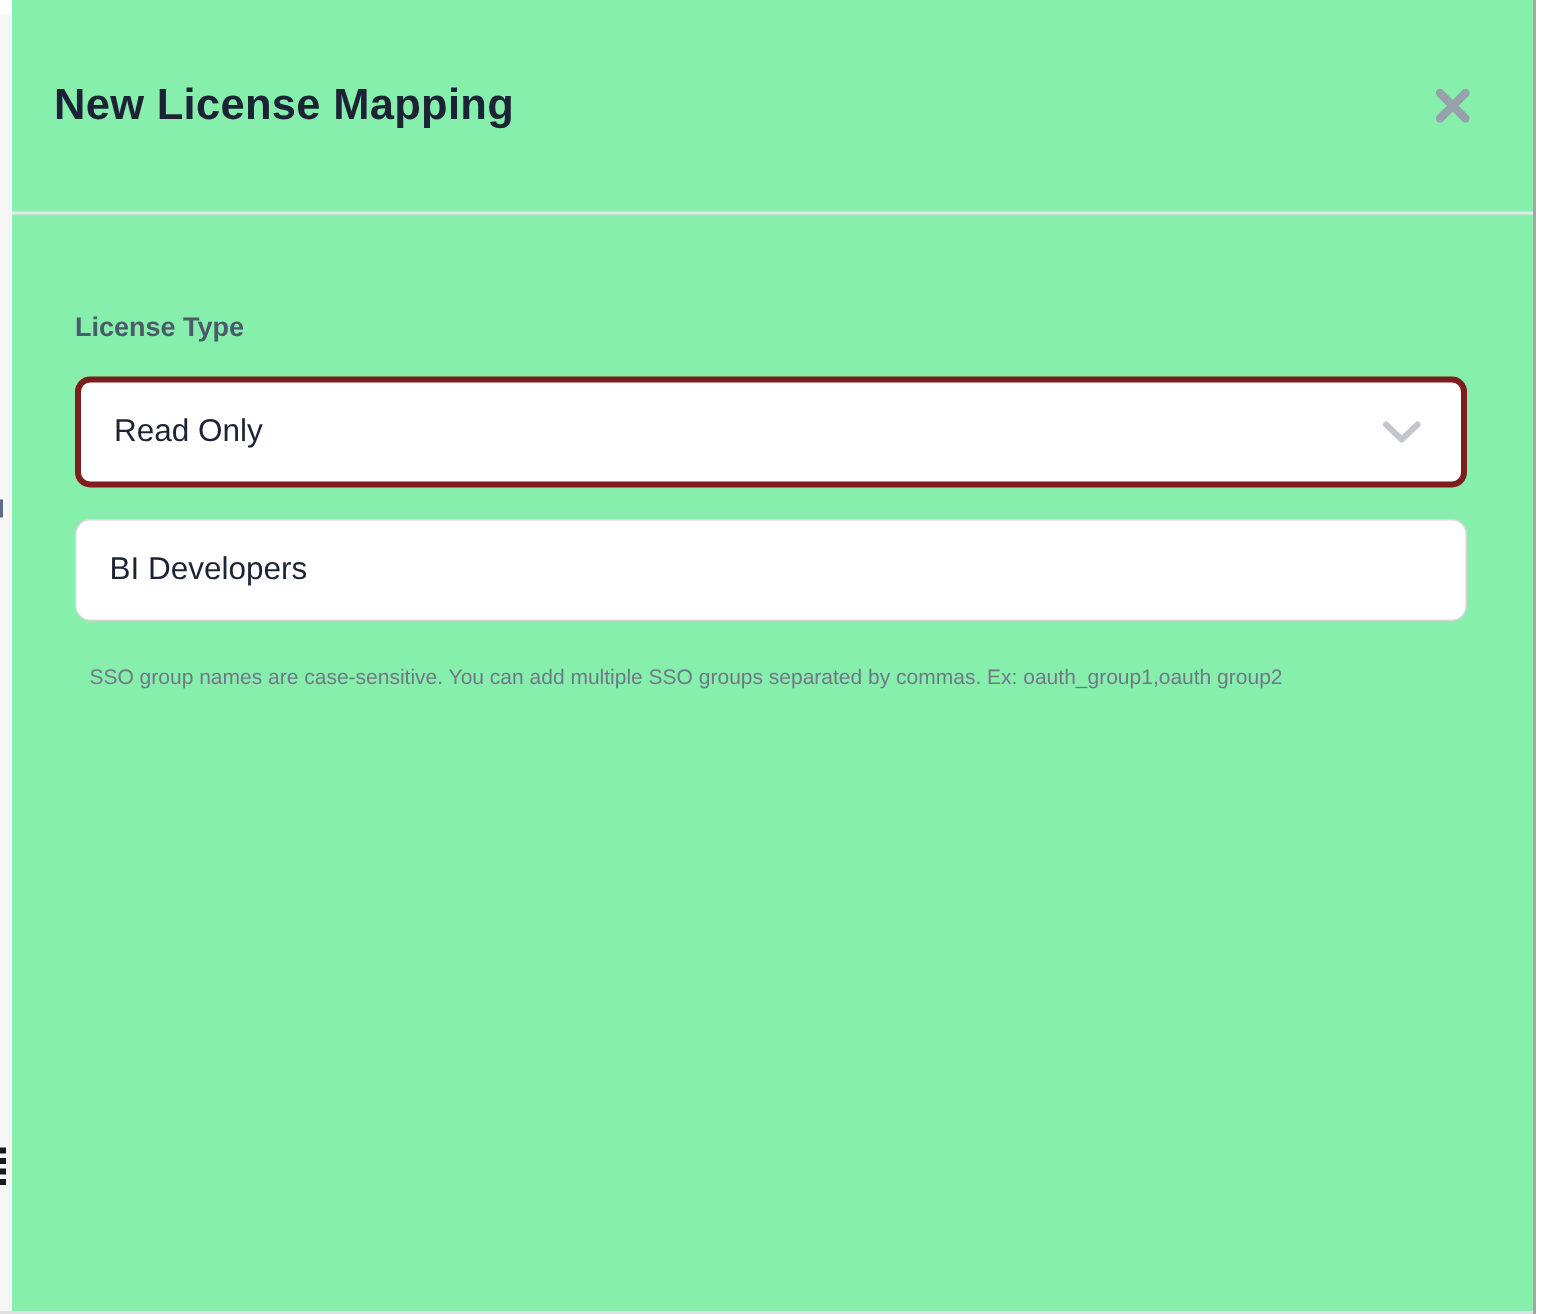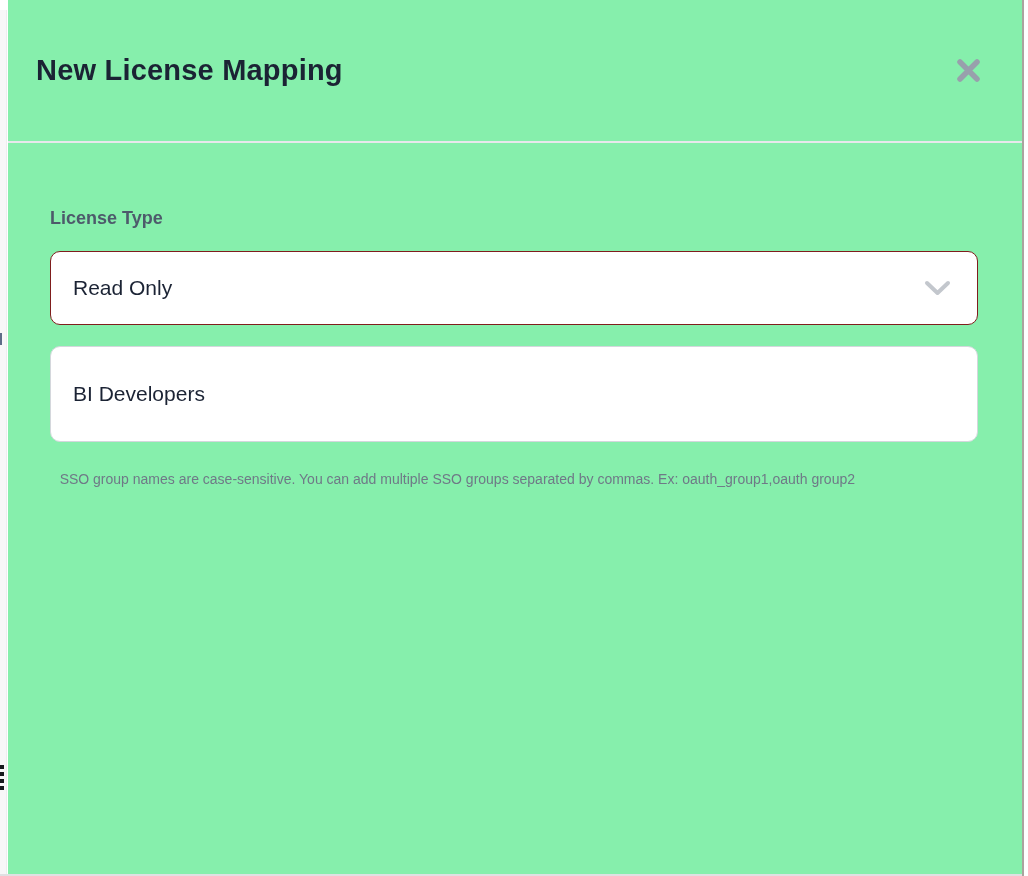--- a/index.html
+++ b/index.html
@@ -112,38 +112,38 @@
     color: #4d5a6b;
     line-height: 22px;
   }
   .label-license { margin-top: 64px; }
   .label-sso    { margin-top: 63px; }
 
   .select-box {
     margin-top: 22px;
     height: 74px;
     width: 100%;
-    border: 1px solid #7f1d1d;
+    border: 4px solid #7f1d1d;
     border-radius: 10px;
     background: #ffffff;
     display: flex;
     align-items: center;
     justify-content: space-between;
     padding: 0 26px 0 22px;
     cursor: pointer;
   }
   .select-value {
     font-size: 21px;
     color: #1b2334;
   }
 
   .text-input {
     margin-top: 21px;
     display: block;
-    height: 96px;
+    height: 68px;
     width: 100%;
     border: 1px solid #d4d7dc;
     border-radius: 10px;
     background: #ffffff;
     padding: 0 22px;
     font-family: "Liberation Sans", "DejaVu Sans", sans-serif;
     font-size: 21px;
     color: #1b2334;
     outline: none;
   }

